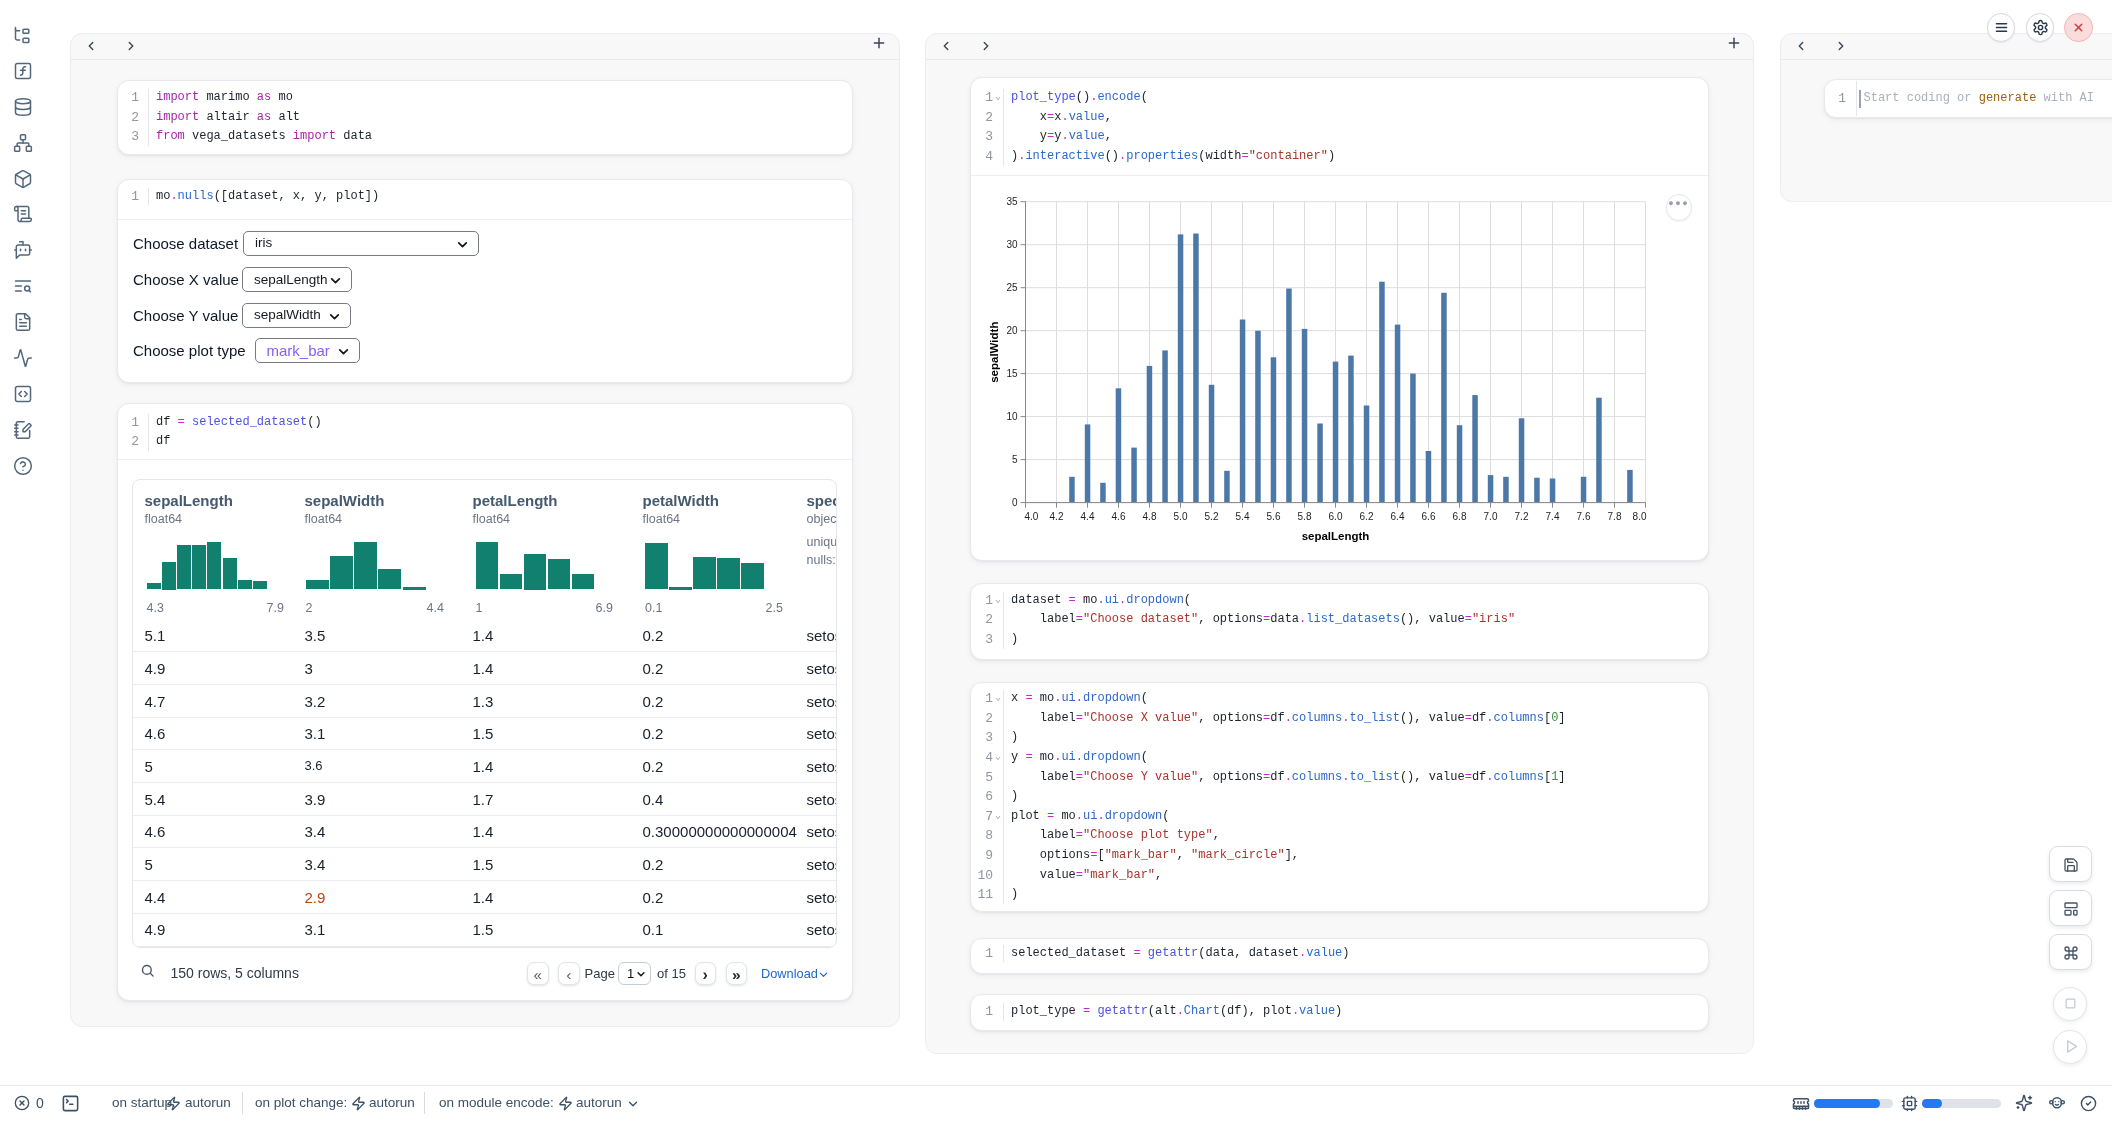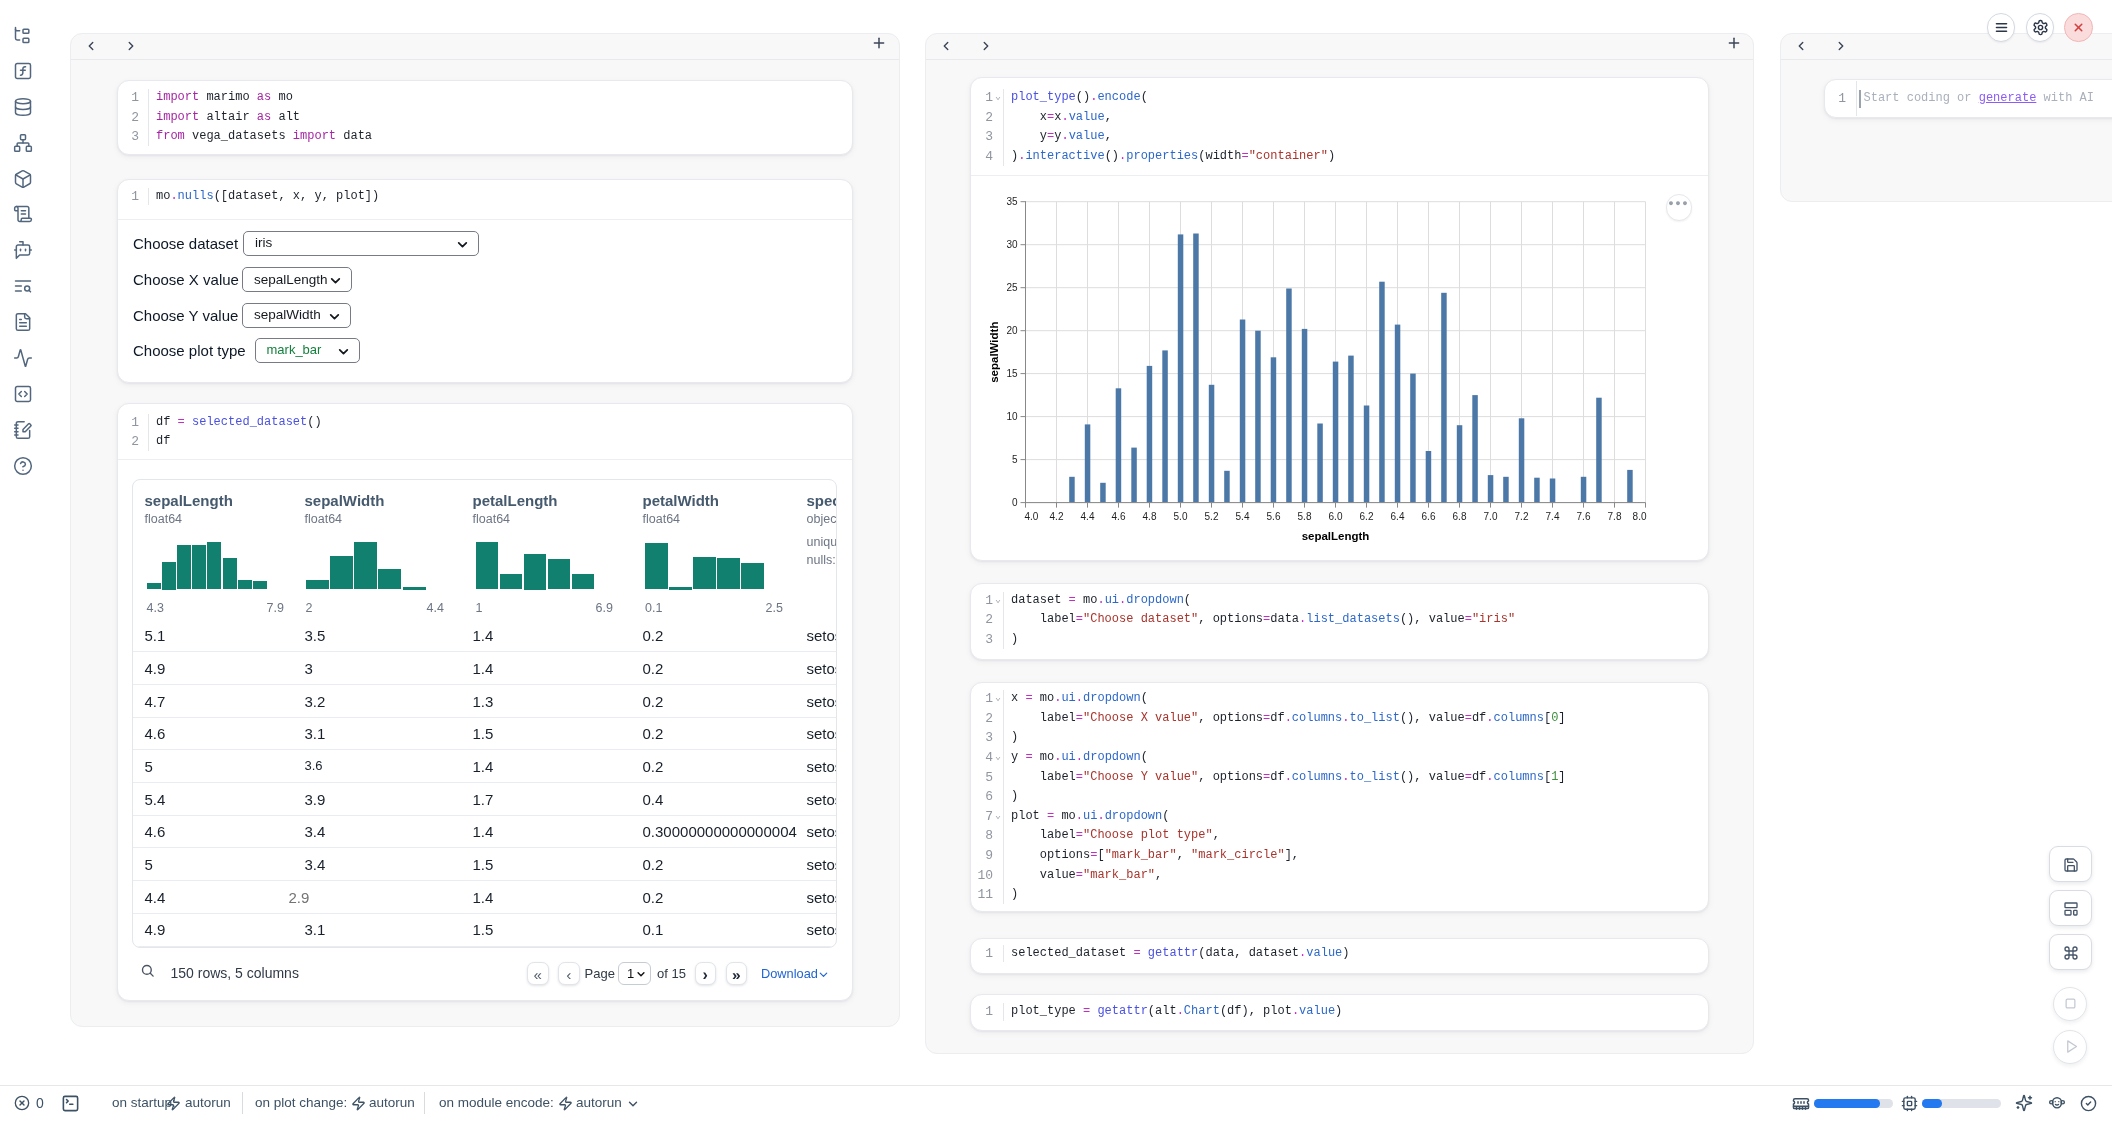--- a/index.html
+++ b/index.html
@@ -160,21 +160,21 @@
   </div>
 <div class="lbl" style="left:133px;top:306.5px">Choose Y value</div>
 <div style="position:absolute;left:242px;top:302.5px;width:109px;height:25px;background:#fff;border:1px solid #767b85;border-radius:5px">
     <span style="position:absolute;left:11px;top:3.5px;font-size:13.5px;color:#14191f;white-space:nowrap">sepalWidth</span>
     <svg width="13" height="13" style="position:absolute;right:9px;top:6.0px" viewBox="0 0 24 24" fill="none" stroke="#14191f" stroke-width="3.2" stroke-linecap="round" stroke-linejoin="round">
       <polyline points="5 9 12 16 19 9"></polyline>
     </svg>
   </div>
 <div class="lbl" style="left:133px;top:342px">Choose plot type</div>
 <div style="position:absolute;left:254.5px;top:337.5px;width:105px;height:25px;background:#fff;border:1px solid #767b85;border-radius:5px">
-    <span style="position:absolute;left:11px;top:3.5px;font-size:13px;color:#15803d;white-space:nowrap">mark_bar</span>
+    <span style="position:absolute;left:11px;top:3.5px;font-size:15px;color:#8b5cf6;white-space:nowrap">mark_bar</span>
     <svg width="13" height="13" style="position:absolute;right:9px;top:6.0px" viewBox="0 0 24 24" fill="none" stroke="#14191f" stroke-width="3.2" stroke-linecap="round" stroke-linejoin="round">
       <polyline points="5 9 12 16 19 9"></polyline>
     </svg>
   </div>
 <div class="gsep" style="left:148px;top:413.7px;height:37.2px"></div>
 <div class="gn" style="right:1973px;top:412.7px">1</div>
 <div class="code" style="left:156px;top:412.7px">df <span class="o">=</span> <span class="f">selected_dataset</span>()</div>
 <div class="gn" style="right:1973px;top:432.3px">2</div>
 <div class="code" style="left:156px;top:432.3px">df</div>
 <div class="hdivider" style="left:118px;top:459px;width:734px"></div>
@@ -265,21 +265,21 @@
     <div style="position:absolute;left:510px;top:343.3px;font-size:15px;color:#18202b">0.30000000000000004</div>
     <div style="position:absolute;left:674px;top:343.3px;font-size:15px;color:#18202b">setosa</div>
     <div style="position:absolute;left:0;top:368.5px;width:705.8px;height:32.7px;border-bottom:1px solid #e9edf2"></div>
     <div style="position:absolute;left:12px;top:376.0px;font-size:15px;color:#18202b">5</div>
     <div style="position:absolute;left:172px;top:376.0px;font-size:15px;color:#18202b">3.4</div>
     <div style="position:absolute;left:340px;top:376.0px;font-size:15px;color:#18202b">1.5</div>
     <div style="position:absolute;left:510px;top:376.0px;font-size:15px;color:#18202b">0.2</div>
     <div style="position:absolute;left:674px;top:376.0px;font-size:15px;color:#18202b">setosa</div>
     <div style="position:absolute;left:0;top:401.2px;width:705.8px;height:32.7px;border-bottom:1px solid #e9edf2"></div>
     <div style="position:absolute;left:12px;top:408.7px;font-size:15px;color:#18202b">4.4</div>
-    <div style="position:absolute;left:156px;top:408.7px;font-size:15px;color:#737373">2.9</div>
+    <div style="position:absolute;left:172px;top:408.7px;font-size:15px;color:#c2410c">2.9</div>
     <div style="position:absolute;left:340px;top:408.7px;font-size:15px;color:#18202b">1.4</div>
     <div style="position:absolute;left:510px;top:408.7px;font-size:15px;color:#18202b">0.2</div>
     <div style="position:absolute;left:674px;top:408.7px;font-size:15px;color:#18202b">setosa</div>
     <div style="position:absolute;left:0;top:433.9px;width:705.8px;height:32.7px;border-bottom:1px solid #e9edf2"></div>
     <div style="position:absolute;left:12px;top:441.4px;font-size:15px;color:#18202b">4.9</div>
     <div style="position:absolute;left:172px;top:441.4px;font-size:15px;color:#18202b">3.1</div>
     <div style="position:absolute;left:340px;top:441.4px;font-size:15px;color:#18202b">1.5</div>
     <div style="position:absolute;left:510px;top:441.4px;font-size:15px;color:#18202b">0.1</div>
     <div style="position:absolute;left:674px;top:441.4px;font-size:15px;color:#18202b">setosa</div>
   </div>
@@ -488,21 +488,21 @@
 <div class="gsep" style="left:1003px;top:944.6px;height:17.6px"></div>
 <div class="gn" style="right:1119px;top:943.6px">1</div>
 <div class="code" style="left:1011px;top:943.6px">selected_dataset <span class="o">=</span> <span class="f">getattr</span>(data, dataset<span class="d">.</span><span class="p">value</span>)</div>
 <div class="gsep" style="left:1003px;top:1003.2px;height:17.6px"></div>
 <div class="gn" style="right:1119px;top:1002.2px">1</div>
 <div class="code" style="left:1011px;top:1002.2px">plot_type <span class="o">=</span> <span class="f">getattr</span>(alt<span class="d">.</span><span class="p">Chart</span>(df), plot<span class="d">.</span><span class="p">value</span>)</div>
 <div class="cell" style="left:1824px;top:79px;width:360px;height:39px"></div>
 <div class="gn" style="right:266px;top:88.7px">1</div>
 <div class="gsep" style="left:1856px;top:81px;height:35px"></div>
 <div style="position:absolute;left:1859px;top:89.5px;width:1.5px;height:18px;background:#9aa2ae"></div>
-<div class="code" style="left:1863.5px;top:88.7px;color:#a9b0bb">Start coding or <span style="color:#8b5cf6;text-decoration:underline">generate</span> with AI</div>
+<div class="code" style="left:1863.5px;top:88.7px;color:#a9b0bb">Start coding or <span style="color:#a16207;">generate</span> with AI</div>
 <div style="position:absolute;left:1986.8px;top:13.1px;width:28.5px;height:28.5px;border-radius:50%;background:#fff;border:1px solid #d4d9e2;box-shadow:0 1px 2px rgba(16,24,40,.06)">
     <svg width="15" height="15" style="position:absolute;left:6.3px;top:6.3px" viewBox="0 0 24 24" fill="none" stroke="#2b3648" stroke-width="2.6" stroke-linecap="round">
       <path d="M4 6h16"></path>
       <path d="M4 12h16"></path>
       <path d="M4 18h16"></path>
     </svg>
   </div>
 <div style="position:absolute;left:2025.8px;top:13.1px;width:28.5px;height:28.5px;border-radius:50%;background:#fff;border:1px solid #d4d9e2;box-shadow:0 1px 2px rgba(16,24,40,.06)">
     <svg width="17" height="17" style="position:absolute;left:5.3px;top:5.3px" viewBox="0 0 24 24" fill="none" stroke="#2b3648" stroke-width="2" stroke-linecap="round" stroke-linejoin="round">
       <path d="M12.22 2h-.44a2 2 0 0 0-2 2v.18a2 2 0 0 1-1 1.73l-.43.25a2 2 0 0 1-2 0l-.15-.08a2 2 0 0 0-2.73.73l-.22.38a2 2 0 0 0 .73 2.73l.15.1a2 2 0 0 1 1 1.72v.51a2 2 0 0 1-1 1.74l-.15.09a2 2 0 0 0-.73 2.73l.22.38a2 2 0 0 0 2.73.73l.15-.08a2 2 0 0 1 2 0l.43.25a2 2 0 0 1 1 1.73V20a2 2 0 0 0 2 2h.44a2 2 0 0 0 2-2v-.18a2 2 0 0 1 1-1.73l.43-.25a2 2 0 0 1 2 0l.15.08a2 2 0 0 0 2.73-.73l.22-.39a2 2 0 0 0-.73-2.73l-.15-.08a2 2 0 0 1-1-1.74v-.5a2 2 0 0 1 1-1.74l.15-.09a2 2 0 0 0 .73-2.73l-.22-.38a2 2 0 0 0-2.73-.73l-.15.08a2 2 0 0 1-2 0l-.43-.25a2 2 0 0 1-1-1.73V4a2 2 0 0 0-2-2z"></path>

